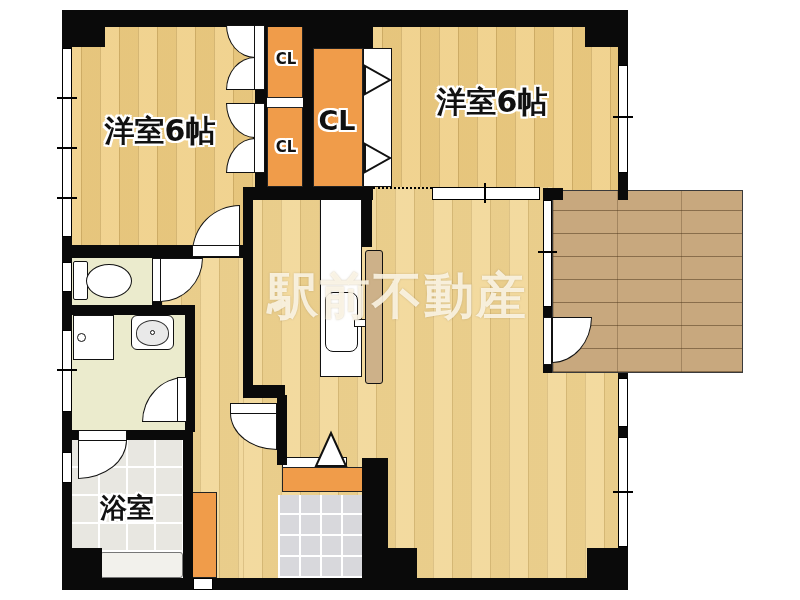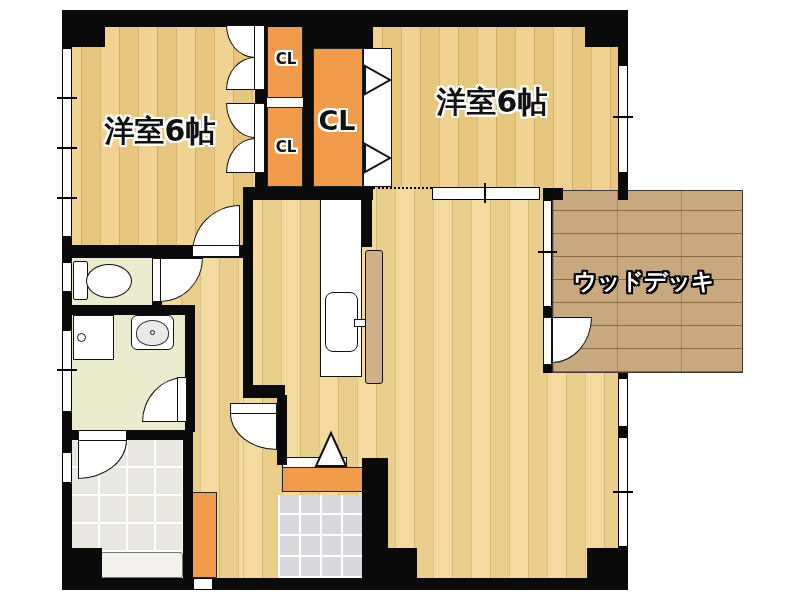--- a/index.html
+++ b/index.html
@@ -152,16 +152,17 @@
   </svg>
   <svg class="abs" style="left:313px;top:430px;" width="36" height="38" viewBox="0 0 36 38">
     <polygon points="18,3 3,36 33,36" fill="#fff" stroke="#111" stroke-width="2"></polygon>
   </svg>
 
   <div class="lbl" style="left:160px;top:131px;font-size:30px;">洋室6帖</div>
   <div class="lbl" style="left:492px;top:102px;font-size:30px;">洋室6帖</div>
   <div class="lbl" style="left:286px;top:59px;font-size:15px;">CL</div>
   <div class="lbl" style="left:286px;top:147px;font-size:15px;">CL</div>
   <div class="lbl" style="left:337px;top:120px;font-size:27px;">CL</div>
-  <div class="lbl-inv" style="left:644px;top:281px;font-size:23px;">ウッドデッキ</div>
+  <div class="lbl" style="left:127px;top:508px;font-size:27px;">浴室</div>
 
+  <div class="wm" style="left:398px;top:296px;font-size:50px;">駅前不動産</div>
 
 </div>
 
 </body></html>

